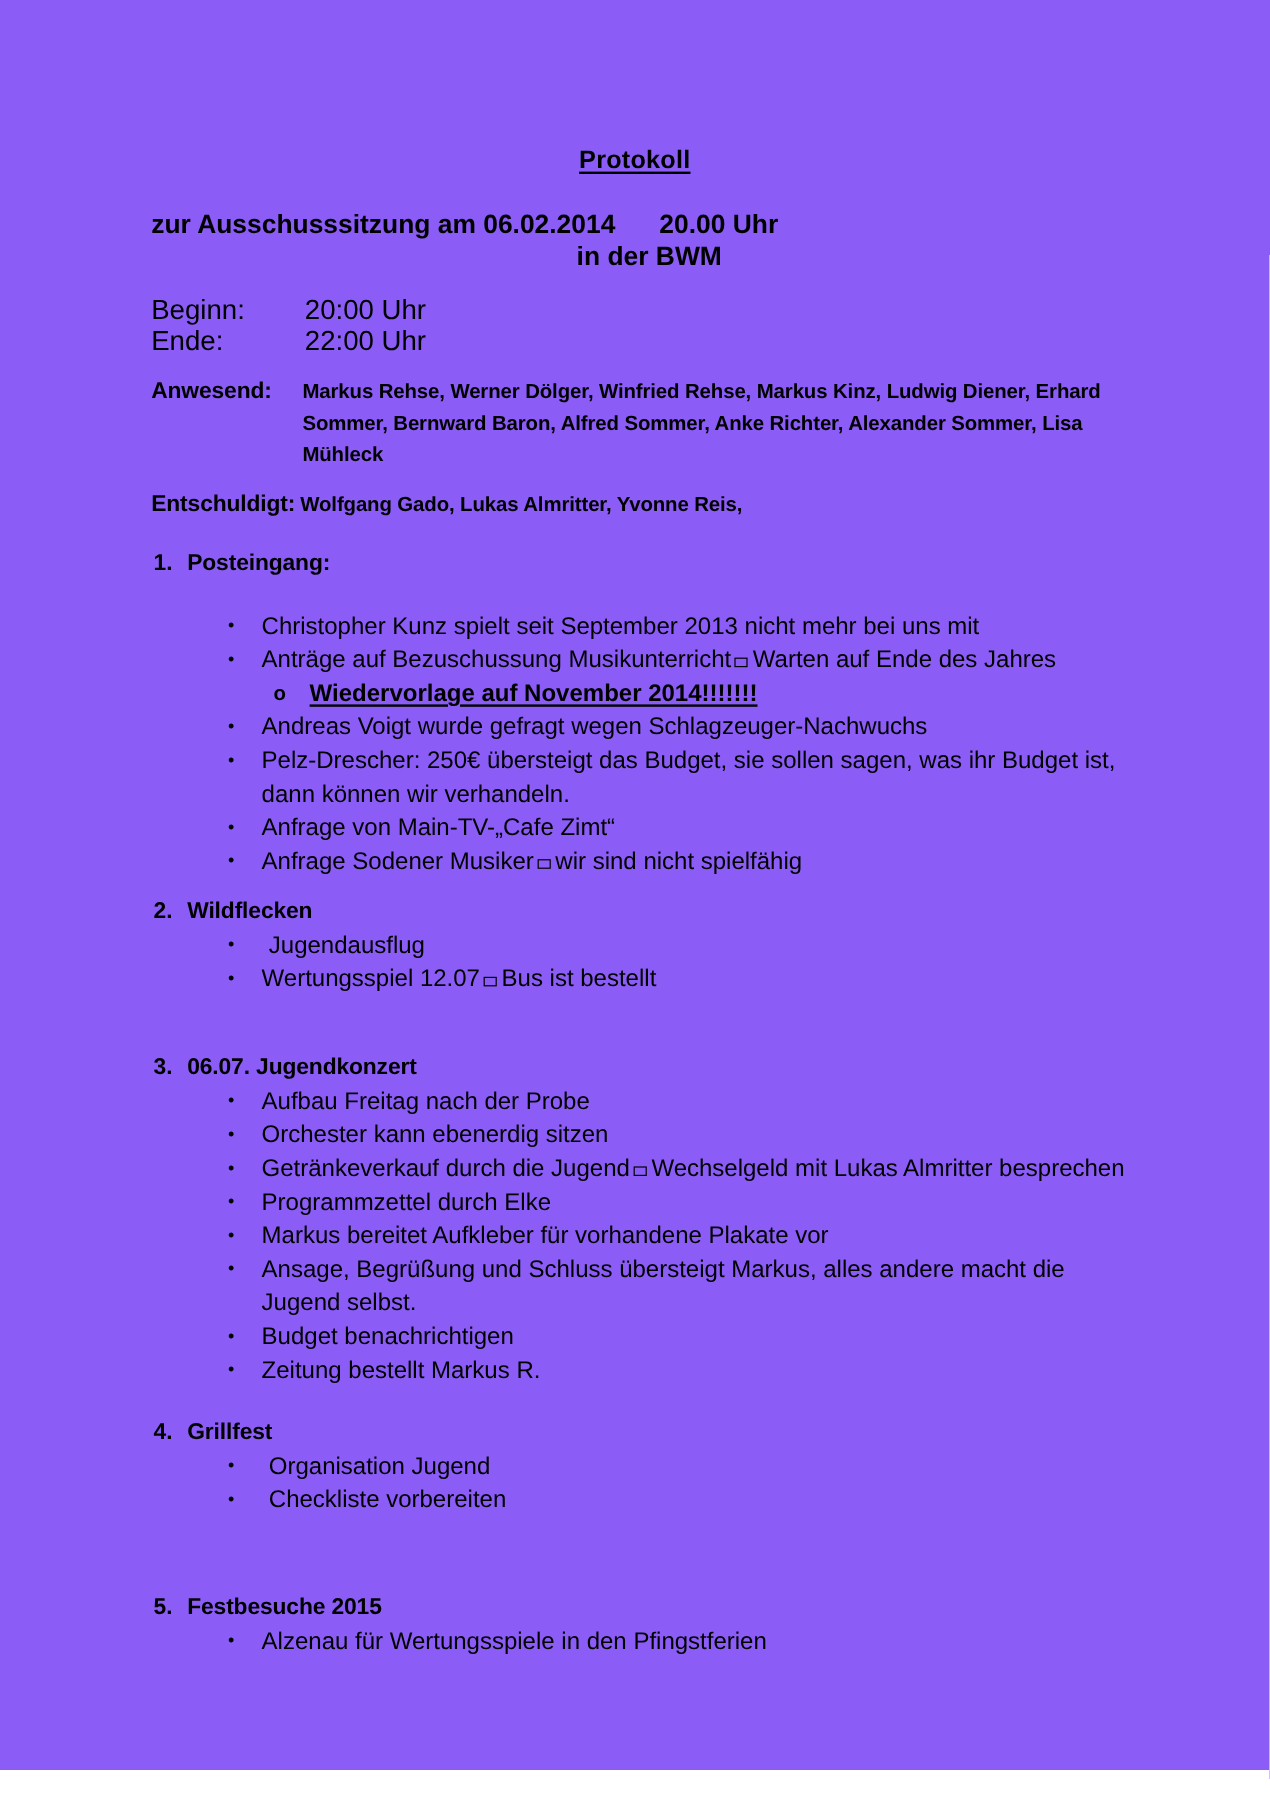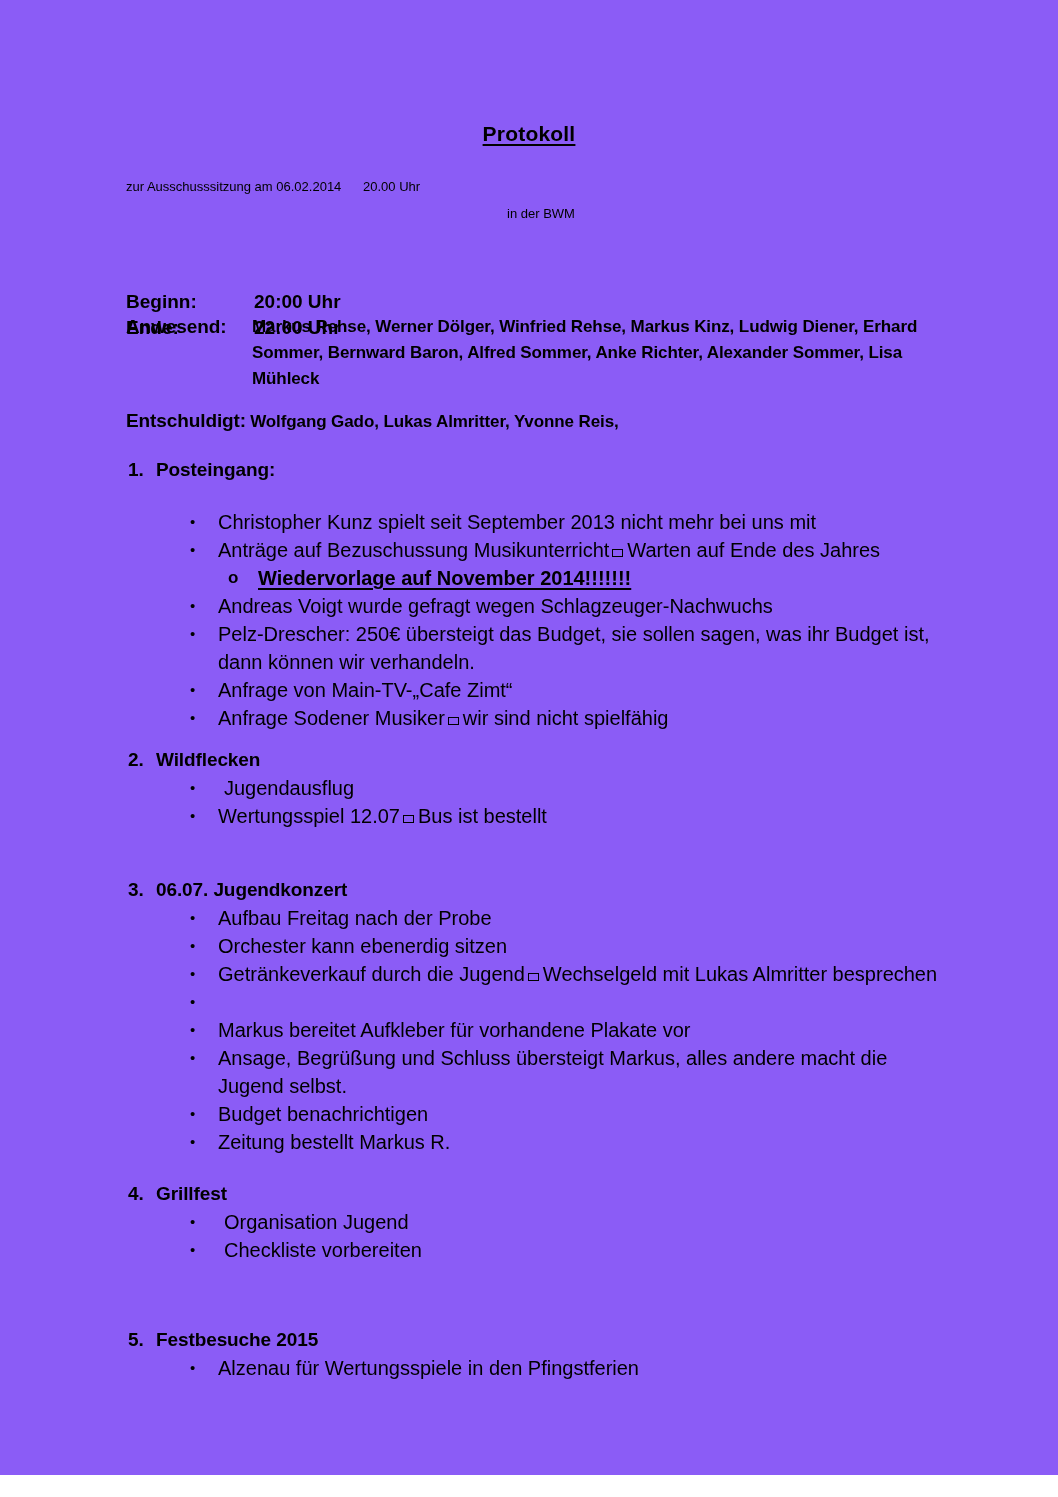--- a/index.html
+++ b/index.html
@@ -37,35 +37,34 @@
     text-decoration: underline;
     text-underline-offset: 3px;
   }
 
   
   .header-block {
     position: absolute;
     left: 126px;
     top: 173px;
     width: 830px;
-    font-weight: normal;
-    font-size: 13px;
+    font-weight: bold;
+    font-size: 22px;
     line-height: 27px;
   }
   .meeting-line { white-space: pre; }
   .venue-line { margin-top: 0; text-align: center; }
 
   .times {
     position: absolute;
     left: 126px;
     top: 245px;
-    font-weight: bold;
-    font-size: 19px;
+    font-weight: normal;
+    font-size: 23px;
     line-height: 26px;
-    margin-top: 44px;
   }
   .time-row { display: flex; }
   .time-label { width: 128px; flex: 0 0 128px; }
   .time-value { white-space: pre; }
 
   
   .attend {
     position: absolute;
     left: 126px;
     top: 314px;
@@ -281,20 +280,21 @@
           <li class="bullet">
             <span class="marker">•</span>
             <span class="btext">Orchester kann ebenerdig sitzen</span>
           </li>
           <li class="bullet">
             <span class="marker">•</span>
             <span class="btext"><span>Getränkeverkauf durch die Jugend</span><span class="glyphbox"></span><span>Wechselgeld mit Lukas Almritter besprechen</span></span>
           </li>
           <li class="bullet">
             <span class="marker">•</span>
+            <span class="btext">Programmzettel durch Elke</span>
           </li>
           <li class="bullet">
             <span class="marker">•</span>
             <span class="btext">Markus bereitet Aufkleber für  vorhandene Plakate vor</span>
           </li>
           <li class="bullet">
             <span class="marker">•</span>
             <span class="btext">Ansage, Begrüßung und  Schluss übersteigt Markus,  alles andere macht die Jugend selbst.</span>
           </li>
           <li class="bullet">

